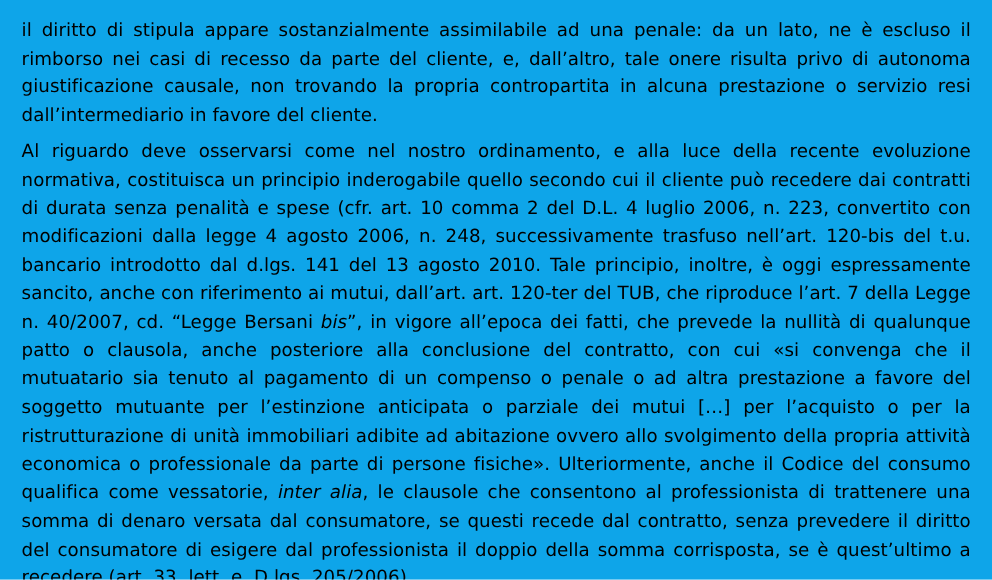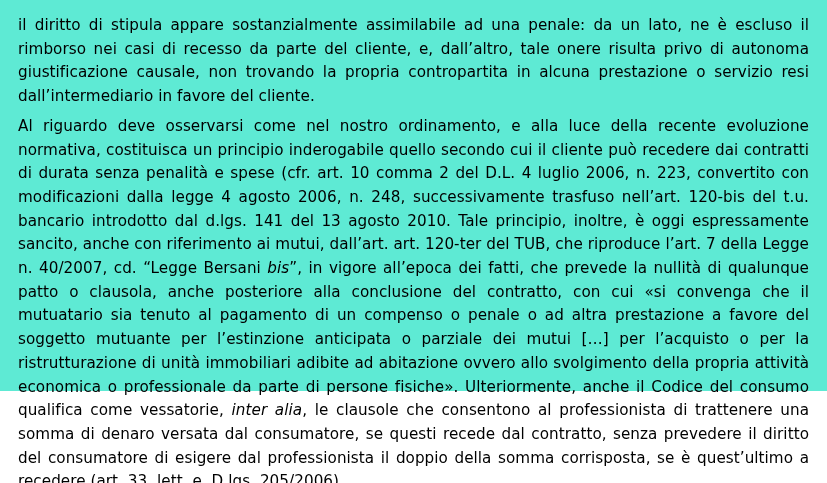--- a/index.html
+++ b/index.html
@@ -9,24 +9,24 @@
   }
   body {
     width: 827px;
     height: 483px;
     overflow: hidden;
     font-family: "DejaVu Sans", sans-serif;
     color: #000000;
   }
   .page {
     width: 827px;
-    height: 391px;
+    height: 483px;
     box-sizing: border-box;
     padding: 14px 18px 10px 18px;
-    background: #5eead4;
+    background: #0ea5e9;
   }
   .para {
     text-align: justify;
     text-justify: inter-word;
     font-size: 15.2px;
     line-height: 1.56;
     letter-spacing: 0.05px;
     margin: 0;
     hyphens: none;
   }

